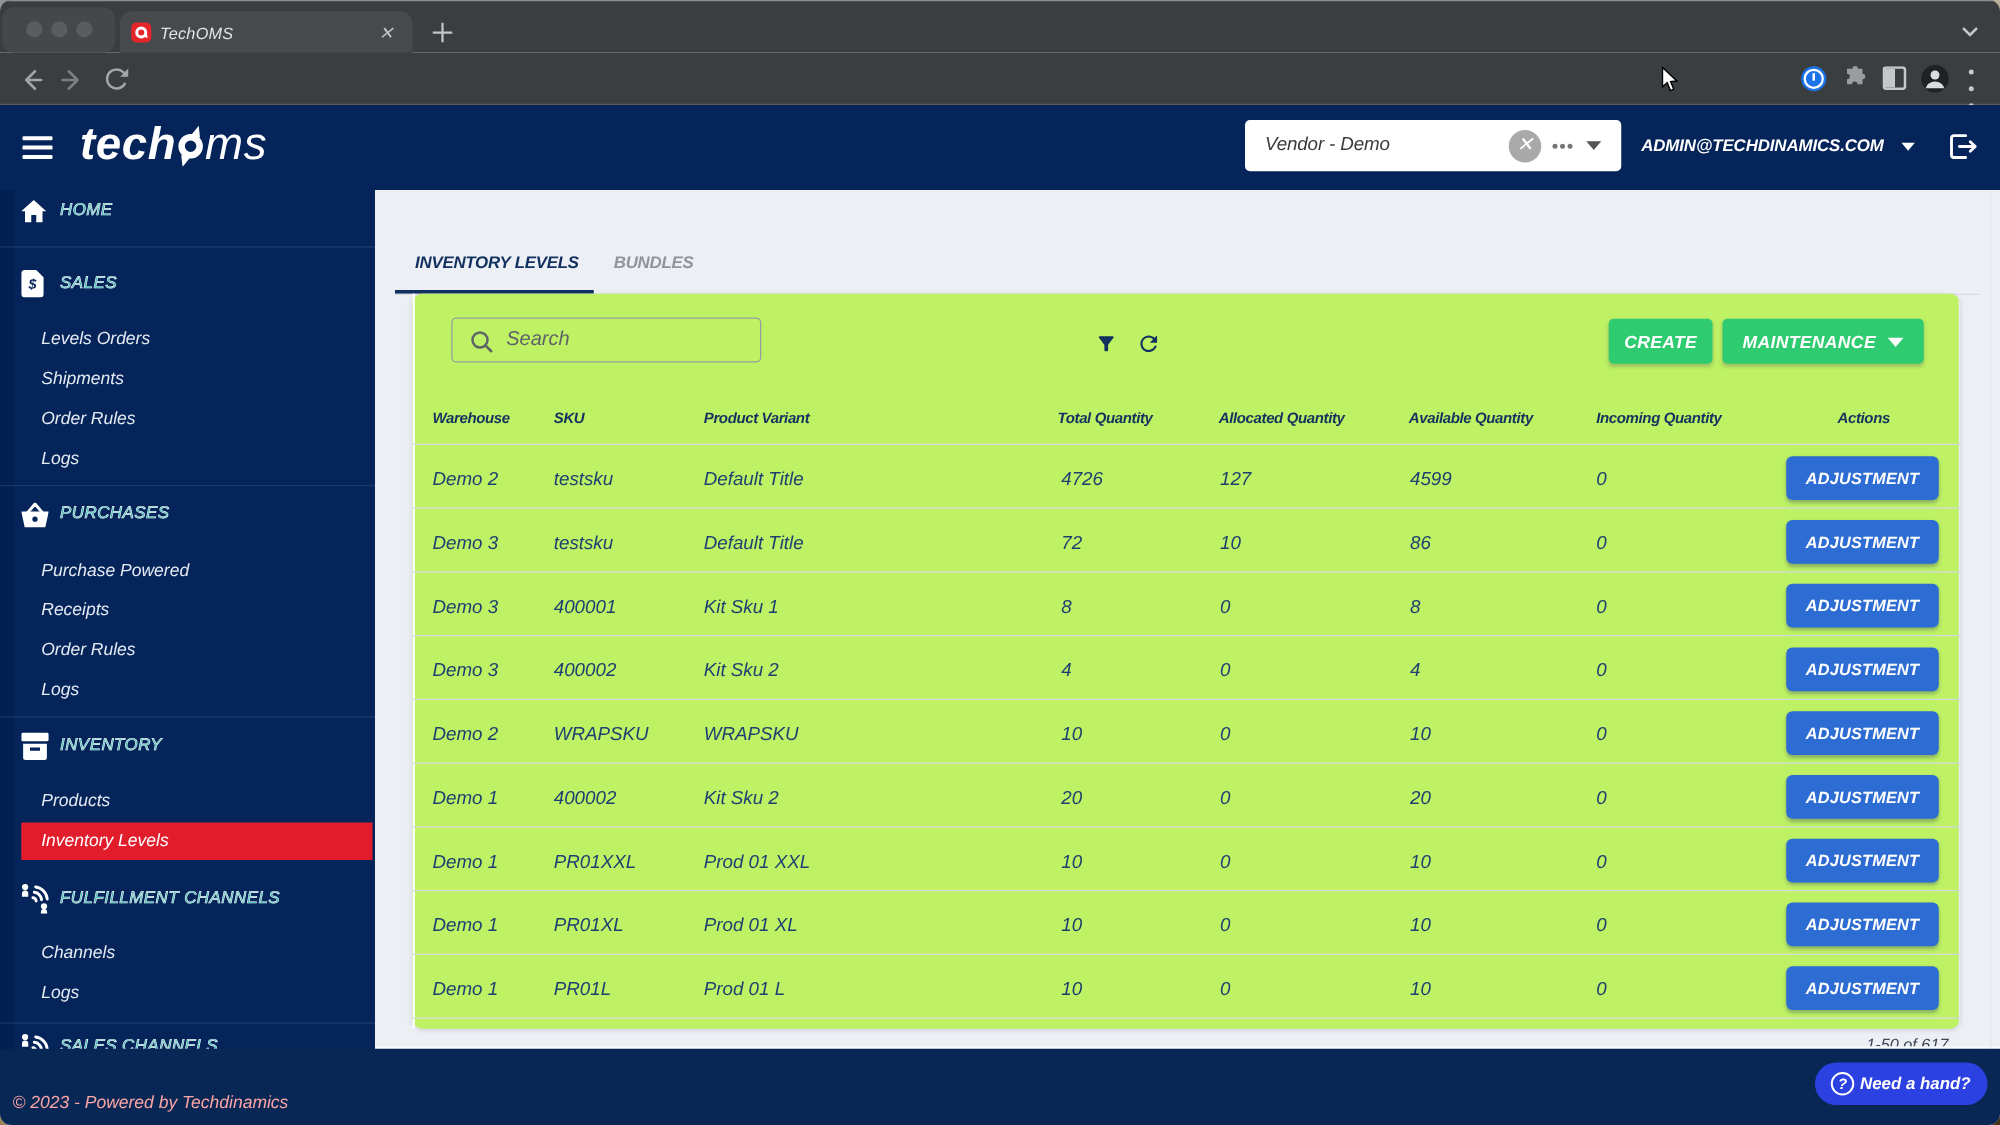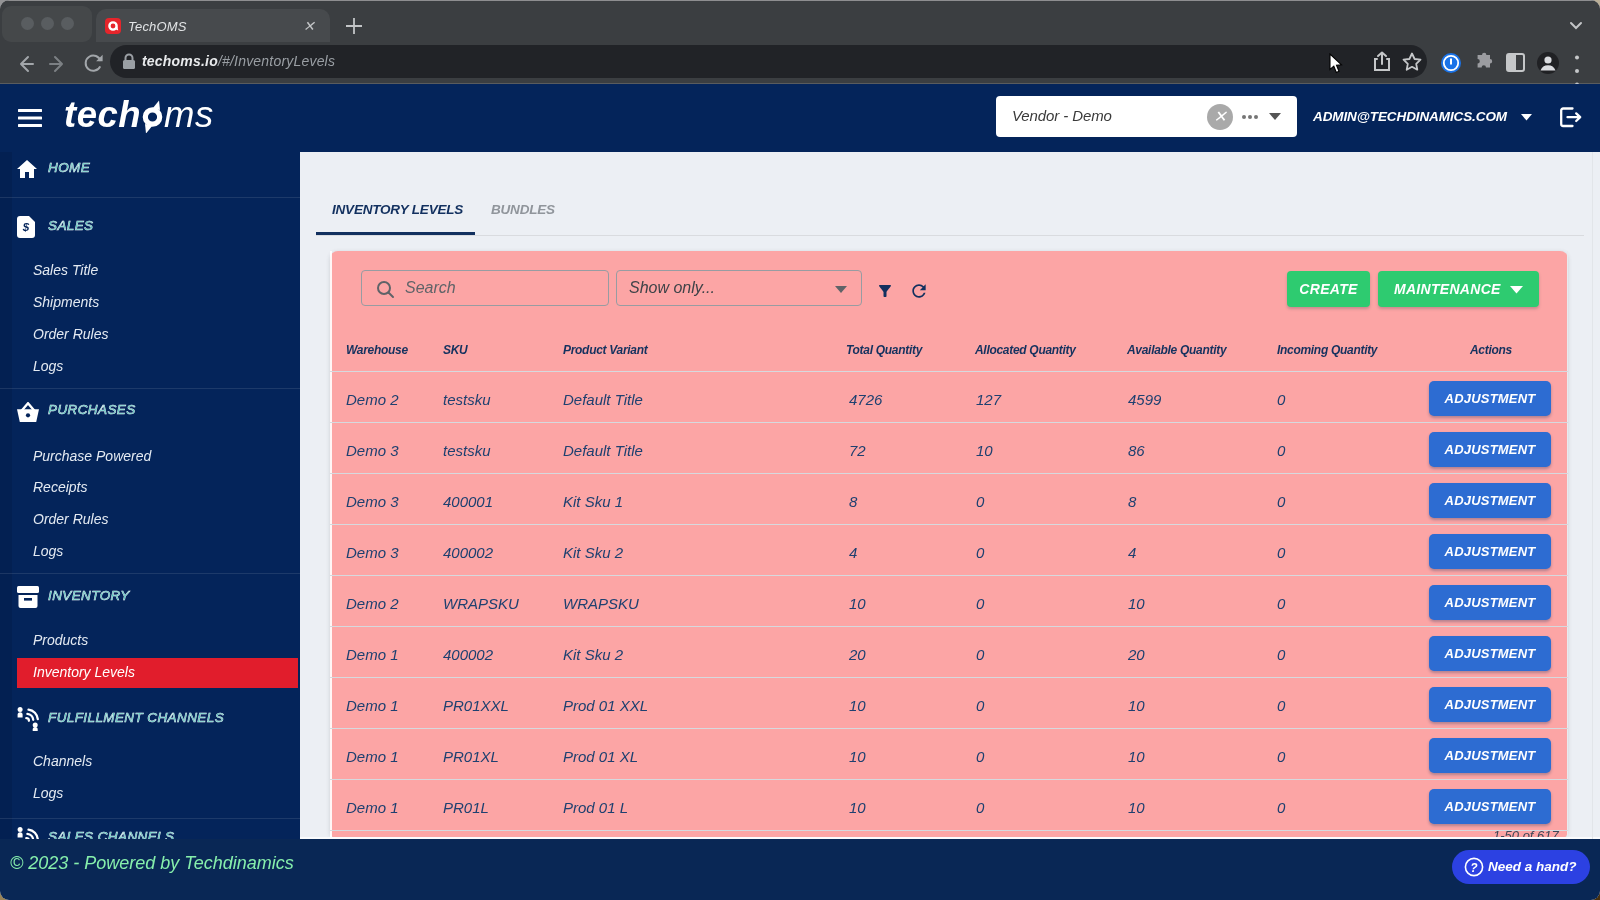--- a/index.html
+++ b/index.html
@@ -36,30 +36,30 @@
   #sidebar { left:0; top:152px; width:300px; height:688px; background:#04245a; }
   #sidedark { left:0; top:0; width:12px; height:688px; background:#032052; }
   .navhead { position:absolute; left:48px; color:#14b8a6; font-size:13.5px; font-weight:normal; -webkit-text-stroke:0.55px #eef1f6; letter-spacing:.4px; }
   .navsub { position:absolute; left:33px; color:#e4eaf2; font-size:14px; }
   .navdiv { position:absolute; left:0; width:300px; height:1px; background:rgba(255,255,255,.10); }
   #redsel { left:17px; top:506px; width:281px; height:30px; background:#e11d2c; }
   .sicon { position:absolute; left:17px; }
 
   
   #footer { left:0; top:839px; width:1600px; height:61px; background:#092755; color:#fff; }
-  #copyright { left:10px; top:14px; font-size:18px; color:#86efac; }
+  #copyright { left:10px; top:34px; font-size:14px; color:#fca5a5; }
   #needhand { left:1452px; top:11px; width:138px; height:34px; background:#2c41e2; border-radius:17px; color:#fff; }
   #needhand .t { position:absolute; left:36px; top:9px; font-size:13.5px; font-weight:bold; white-space:nowrap; }
 
   
   #content { left:300px; top:152px; width:1300px; height:687px; background:#eceff4; }
   .tabbtn { position:absolute; top:50px; font-size:13.5px; font-weight:bold; letter-spacing:-0.2px; }
   #tabline { left:16px; top:82.5px; width:1268px; height:1px; background:#d9dbdf; }
   #tabind { left:16px; top:79.5px; width:159px; height:3.5px; background:#12305f; }
-  #card { left:30px; top:99px; width:1238px; height:588px; background:#fca5a5; border-radius:8px; box-shadow:0 1px 4px rgba(60,64,80,.18); }
+  #card { left:30px; top:83px; width:1238px; height:588px; background:#bef264; border-radius:8px; box-shadow:0 1px 4px rgba(60,64,80,.18); }
 
   
   #search { left:31px; top:19px; width:248px; height:36px; border:1px solid #979ca2; border-radius:4px; }
   #search .ph { position:absolute; left:43px; top:8px; color:#5f6368; font-size:16px; }
   #showonly { left:286px; top:19px; width:246px; height:36px; border:1px solid #979ca2; border-radius:4px; }
   #showonly .ph { position:absolute; left:12px; top:8px; color:#3f4348; font-size:16px; }
   .greenbtn { position:absolute; top:20px; height:36px; background:#2ecb70; border-radius:4px; color:#fff; font-weight:bold; font-size:14px; letter-spacing:.3px; box-shadow:0 2px 3px rgba(50,60,80,.25); }
 
   
   .th { position:absolute; font-size:12px; letter-spacing:-0.3px; font-weight:bold; color:#15325f; }
@@ -98,35 +98,20 @@
     <div class="abs navic" style="left:14px"><svg width="22" height="22">
           <path d="M14 4 L7 11 L14 18 M7 11 L19 11" stroke="#a2a6aa" stroke-width="2" fill="none" stroke-linecap="round" stroke-linejoin="round"></path>
         </svg></div>
     <div class="abs navic" style="left:47px"><svg width="22" height="22">
           <path d="M8 4 L15 11 L8 18 M15 11 L3 11" stroke="#7c8084" stroke-width="2" fill="none" stroke-linecap="round" stroke-linejoin="round"></path>
         </svg></div>
     <div class="abs navic" style="left:82px"><svg width="22" height="22" viewBox="0 0 22 22">
           <path d="M18.2 13.3 a7.6 7.6 0 1 1 0.4 -5.2" stroke="#a2a6aa" stroke-width="2" fill="none"></path>
           <path d="M20.6 1.8 L20.6 8.3 L14.1 8.3 Z" fill="#a2a6aa"></path>
         </svg></div>
-    <div class="abs" id="urlpill">
-      <svg class="abs" style="left:12px; top:8px" width="14" height="17">
-          <rect x="1" y="7" width="12" height="9" rx="1.5" fill="#9a9fa4"></rect>
-          <path d="M3.5 7 V5 a3.5 3.5 0 0 1 7 0 V7" stroke="#9a9fa4" stroke-width="2" fill="none"></path>
-        </svg>
-      <div class="abs" id="urltext">techoms.io<span>/#/InventoryLevels</span></div>
-
-      <svg class="abs" style="left:1262px; top:6px" width="20" height="22">
-          <path d="M10 2 L10 13 M6 5 L10 1.5 L14 5" stroke="#c5c7c9" stroke-width="2" fill="none" stroke-linecap="round" stroke-linejoin="round"></path>
-          <path d="M5 8 H3 V19 H17 V8 H15" stroke="#c5c7c9" stroke-width="2" fill="none" stroke-linecap="round"></path>
-        </svg>
-      <svg class="abs" style="left:1292px; top:7px" width="20" height="20">
-          <path d="M10 1.5 L12.6 7 L18.5 7.7 L14.2 11.8 L15.3 17.7 L10 14.8 L4.7 17.7 L5.8 11.8 L1.5 7.7 L7.4 7 Z" stroke="#c5c7c9" stroke-width="1.8" fill="none" stroke-linejoin="round"></path>
-        </svg>
-    </div>
 
     <svg class="abs" style="left:1329px; top:11px" width="18" height="23">
         <path d="M1 1 L1 16.5 L4.8 13.2 L7.3 19.5 L10 18.3 L7.5 12.2 L12.5 11.8 Z" fill="#fff" stroke="#000" stroke-width="1.1"></path>
       </svg>
 
     <svg class="abs" style="left:1440px; top:10px" width="22" height="22">
         <circle cx="11" cy="11" r="10" fill="#1a73e8"></circle>
         <circle cx="11" cy="11" r="7.2" fill="none" stroke="#fff" stroke-width="1.8"></circle>
         <rect x="10" y="6.5" width="2" height="6" fill="#fff"></rect>
       </svg>
@@ -185,21 +170,21 @@
     <svg class="sicon" style="top:8px" width="20" height="18">
         <path d="M10 0 L0 9 H3 V18 H8 V12 H12 V18 H17 V9 H20 Z" fill="#fff"></path>
       </svg>
     <div class="navhead" style="top:8px">HOME</div>
     <div class="navdiv" style="top:45px"></div>
     <svg class="sicon" style="top:64px" width="18" height="22">
         <path d="M0 3 a3 3 0 0 1 3 -3 h9 l6 6 v13 a3 3 0 0 1 -3 3 h-12 a3 3 0 0 1 -3 -3 Z" fill="#fff"></path>
         <text x="9" y="15" font-size="11.5" font-weight="bold" fill="#04245a" text-anchor="middle">$</text>
       </svg>
     <div class="navhead" style="top:66px">SALES</div>
-    <div class="navsub" style="top:110px">Sales Title</div>
+    <div class="navsub" style="top:110px">Levels Orders</div>
     <div class="navsub" style="top:142px">Shipments</div>
     <div class="navsub" style="top:174px">Order Rules</div>
     <div class="navsub" style="top:206px">Logs</div>
     <div class="navdiv" style="top:236px"></div>
     <svg class="sicon" style="top:250px" width="22" height="20" viewBox="0 0 22 20">
         <path d="M11 1.2 L4.8 8.5 M11 1.2 L17.2 8.5" stroke="#fff" stroke-width="2.4" fill="none" stroke-linecap="round"></path>
         <path d="M0 7.2 h22 l-2.8 12.8 h-16.4 Z" fill="#fff"></path>
         <circle cx="11" cy="13.3" r="2.1" fill="#04245a"></circle>
       </svg>
     <div class="navhead" style="top:250px">PURCHASES</div>
@@ -247,26 +232,20 @@
     <div class="tabbtn" style="left:191px; color:#90959b">BUNDLES</div>
     <div class="abs" id="tabind"></div>
     <div class="abs" id="tabline"></div>
     <div class="abs" id="card">
       <div class="abs" id="search">
         <svg class="abs" style="left:14px; top:9px" width="19" height="19">
             <circle cx="8" cy="8" r="6" stroke="#5f6368" stroke-width="2" fill="none"></circle>
             <path d="M12.5 12.5 L17 17" stroke="#5f6368" stroke-width="2" stroke-linecap="round"></path>
           </svg>
         <div class="ph">Search</div>
-      </div>
-      <div class="abs" id="showonly">
-        <div class="ph">Show only...</div>
-        <svg class="abs" style="left:218px; top:15px" width="12" height="8">
-            <path d="M0 0 L6 7 L12 0 Z" fill="#5f6368"></path>
-          </svg>
       </div>
       <svg class="abs" style="left:546px; top:31px" width="18" height="18" viewBox="0 0 24 24">
           <path d="M4.25 5.61C6.27 8.2 10 13 10 13v6c0 .55.45 1 1 1h2c.55 0 1-.45 1-1v-6s3.72-4.8 5.74-7.39C20.25 4.95 19.78 4 18.95 4H5.04c-.83 0-1.3.95-.79 1.61z" fill="#12305f"></path>
         </svg>
       <svg class="abs" style="left:579px; top:30px" width="20" height="20" viewBox="0 0 24 24">
           <path d="M17.65 6.35C16.2 4.9 14.21 4 12 4c-4.42 0-7.99 3.58-8 8s3.57 8 8 8c3.73 0 6.84-2.55 7.73-6h-2.08c-.82 2.33-3.04 4-5.65 4-3.31 0-6-2.69-6-6s2.69-6 6-6c1.66 0 3.14.69 4.22 1.78L13 11h7V4l-2.35 2.35z" fill="#12305f"></path>
         </svg>
       <div class="greenbtn" style="left:957px; width:83px; text-align:center; line-height:36px">CREATE</div>
       <div class="greenbtn" style="left:1048px; width:161px;">
           <span style="position:absolute; left:16px; top:10px">MAINTENANCE</span>

